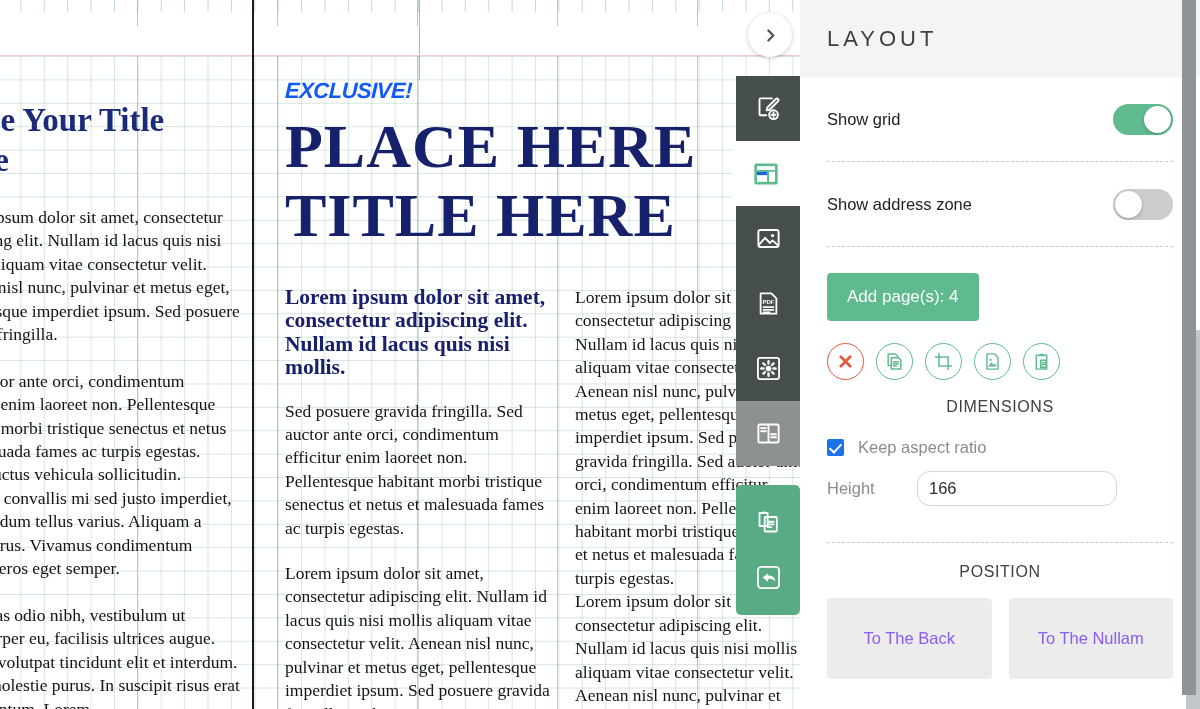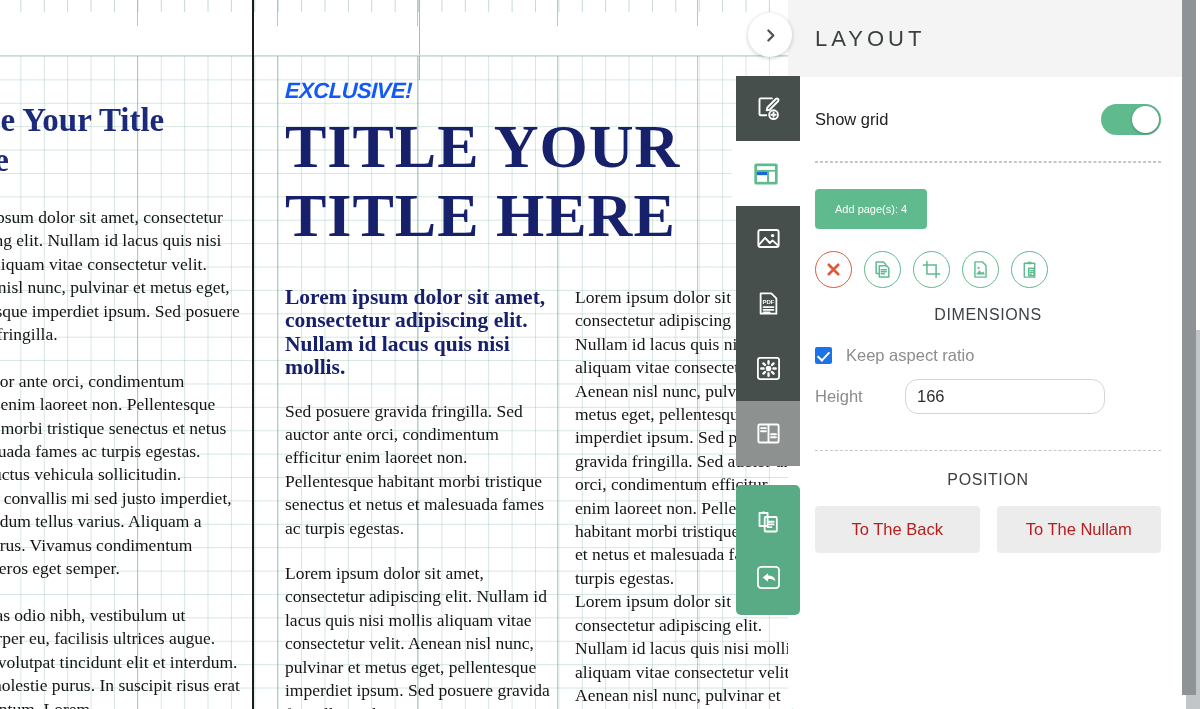--- a/index.html
+++ b/index.html
@@ -177,21 +177,21 @@
   .rail-green {
     width: 64px;
     background: #59ab85;
     border-radius: 5px;
     padding: 8px 0 10px 0;
   }
   .rail-green .rail-btn { background: transparent; height: 56px; }
 
   
   #panel {
-    position: absolute; right: 12px; top: 0;
+    position: absolute; right: 0; top: 0;
     width: 400px; height: 708px;
     background: #ffffff;
     z-index: 20;
   }
   #panel-header {
     height: 77px;
     background: #f4f4f4;
     display: flex; align-items: center;
     padding-left: 27px;
   }
@@ -226,21 +226,21 @@
     border-top: 1px dashed #c6c6c6;
     height: 0;
   }
 
   #add-pages-btn {
     margin-top: 26px;
     background: #5fba8e;
     color: #ffffff;
     border: none;
     border-radius: 4px;
-    font-size: 11px;
+    font-size: 17px;
     font-family: "Liberation Sans", sans-serif;
     padding: 14px 20px;
     cursor: pointer;
     display: inline-block;
   }
 
   #action-icons {
     display: flex; gap: 12px;
     margin-top: 22px;
   }
@@ -295,23 +295,23 @@
     background: #fff;
   }
 
   #pos-divider { margin-top: 36px; }
   #position-head { margin-top: 20px; }
   #position-buttons { display: flex; gap: 17px; margin-top: 17px; }
   .pos-btn {
     flex: 1;
     background: #ececec;
     border: none; border-radius: 4px;
-    padding: 14px 0;
+    padding: 31px 0;
     font-size: 16.5px;
-    color: #b91c1c;
+    color: #8b5cf6;
     font-family: "Liberation Sans", sans-serif;
     cursor: pointer;
   }
 
   
   #scroll-track {
     position: absolute; right: 0; top: 330px;
     width: 14px; height: 379px;
     background: #c3c6c9;
     z-index: 25;
@@ -347,21 +347,21 @@
     <div class="lp-body">
       <p>Lorem ipsum dolor sit amet, consectetur adipiscing elit. Nullam id lacus quis nisi mollis aliquam vitae consectetur velit. Aenean nisl nunc, pulvinar et metus eget, pellentesque imperdiet ipsum. Sed posuere gravida fringilla.</p>
       <p>Sed auctor ante orci, condimentum efficitur enim laoreet non. Pellentesque habitant morbi tristique senectus et netus et malesuada fames ac turpis egestas. Morbi luctus vehicula sollicitudin. Praesent convallis mi sed justo imperdiet, eu bibendum tellus varius. Aliquam a tellus purus. Vivamus condimentum pretium eros eget semper.</p>
       <p>Maecenas odio nibh, vestibulum ut ullamcorper eu, facilisis ultrices augue. Aenean volutpat tincidunt elit et interdum. Morbi molestie purus. In suscipit risus erat et elementum. Lorem</p>
     </div>
   </div>
 
   <div id="main-page">
     <div id="eyebrow">EXCLUSIVE!</div>
     <div id="headline">
-      <div>TITLE YOUR</div>
+      <div>PLACE HERE</div>
       <div>TITLE HERE</div>
     </div>
   </div>
 
   <div id="columns">
     <div id="col-left">
       <div class="col-head">Lorem ipsum dolor sit amet, consectetur adipiscing elit. Nullam id lacus quis nisi mollis.</div>
       <div class="col-body">
         <p>Sed posuere gravida fringilla. Sed auctor ante orci, condimentum efficitur enim laoreet non. Pellentesque habitant morbi tristique senectus et netus et malesuada fames ac turpis egestas.</p>
         <p>Lorem ipsum dolor sit amet, consectetur adipiscing elit. Nullam id lacus quis nisi mollis aliquam vitae consectetur velit. Aenean nisl nunc, pulvinar et metus eget, pellentesque imperdiet ipsum. Sed posuere gravida fringilla. Sed auctor ante orci, condimentum efficitur enim laoreet non. Pellentesque habitant morbi tristique senectus et netus et malesuada fames ac turpis egestas.</p>
@@ -466,20 +466,26 @@
 
     <div class="row-toggle">
       <div class="row-label">Show grid</div>
       <div class="toggle on">
         <div class="knob"></div>
       </div>
     </div>
 
     <div class="divider"></div>
 
+    <div class="row-toggle">
+      <div class="row-label">Show address zone</div>
+      <div class="toggle off">
+        <div class="knob"></div>
+      </div>
+    </div>
 
     <div class="divider"></div>
 
     <button id="add-pages-btn">Add page(s): 4</button>
 
     <div id="action-icons">
 
       <div class="circ-btn danger">
         <svg width="19" height="19" viewBox="0 0 24 24" fill="none" stroke="#e0593a" stroke-width="3.4" stroke-linecap="round">
           <path d="M6 6l12 12M18 6 6 18"></path>

